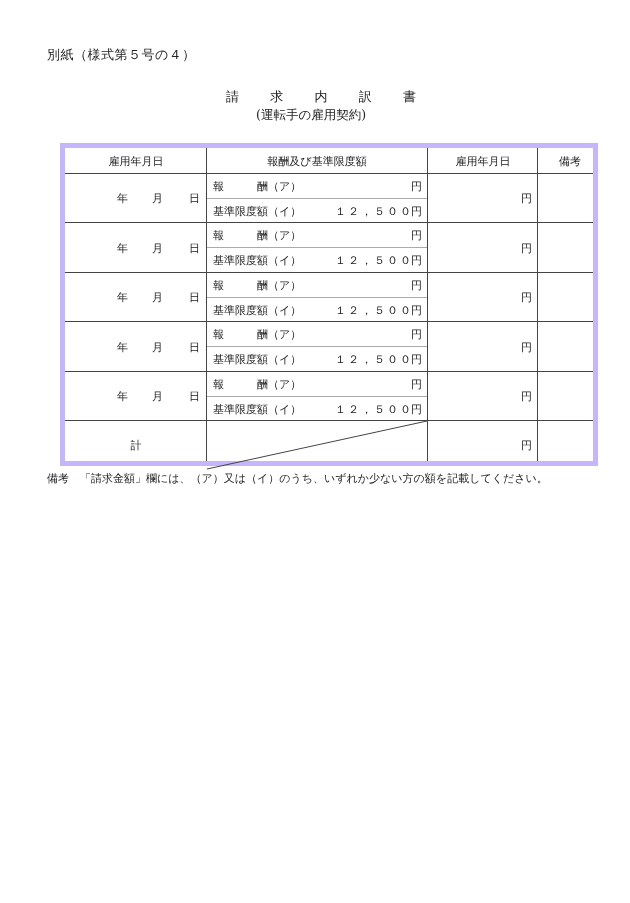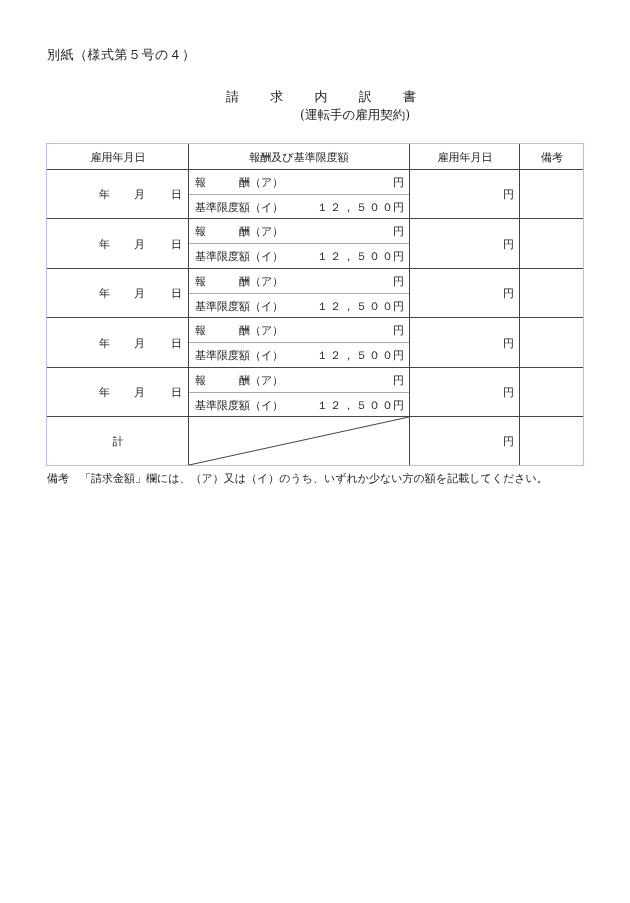--- a/index.html
+++ b/index.html
@@ -1,22 +1,22 @@
 <!DOCTYPE html>
 <html><head>
 <meta charset="utf-8">
 <style>
   html, body { margin:0; padding:0; }
   body { width:630px; height:903px; background:#ffffff; position:relative; overflow:hidden;
          font-family:"DejaVu Serif", "Liberation Serif", serif; color:#222; }
   .abs { position:absolute; }
   .form-label { left:47px; top:46px; font-size:13px; letter-spacing:0.5px; }
   .title { left:226px; top:88px; width:190px; font-size:13px; display:flex; justify-content:space-between; }
-  .subtitle { left:256px; top:107px; font-size:12.5px;margin-left:44px; }
-  .tbl { left:46px; top:143px; width:538px; height:323px; border:1px solid #c4b5fd; box-sizing:border-box; }
+  .subtitle { left:256px; top:107px; font-size:12.5px; }
+  .tbl { left:60px; top:143px; width:538px; height:323px; border:5px solid #c4b5fd; box-sizing:border-box; }
   .vline { position:absolute; top:0; bottom:0; width:0; border-left:1px solid #444; }
   .hline { position:absolute; left:0; right:0; height:0; border-top:1px solid #444; }
   .subline { position:absolute; height:0; border-top:1px solid #aaa; }
   .cell-text { position:absolute; font-size:11px; white-space:nowrap; }
   .center { transform:translateX(-50%); }
   .note { left:47px; top:471px; font-size:11px; white-space:nowrap; }
   svg.diag { position:absolute; }
 </style>
 </head>
 <body>

